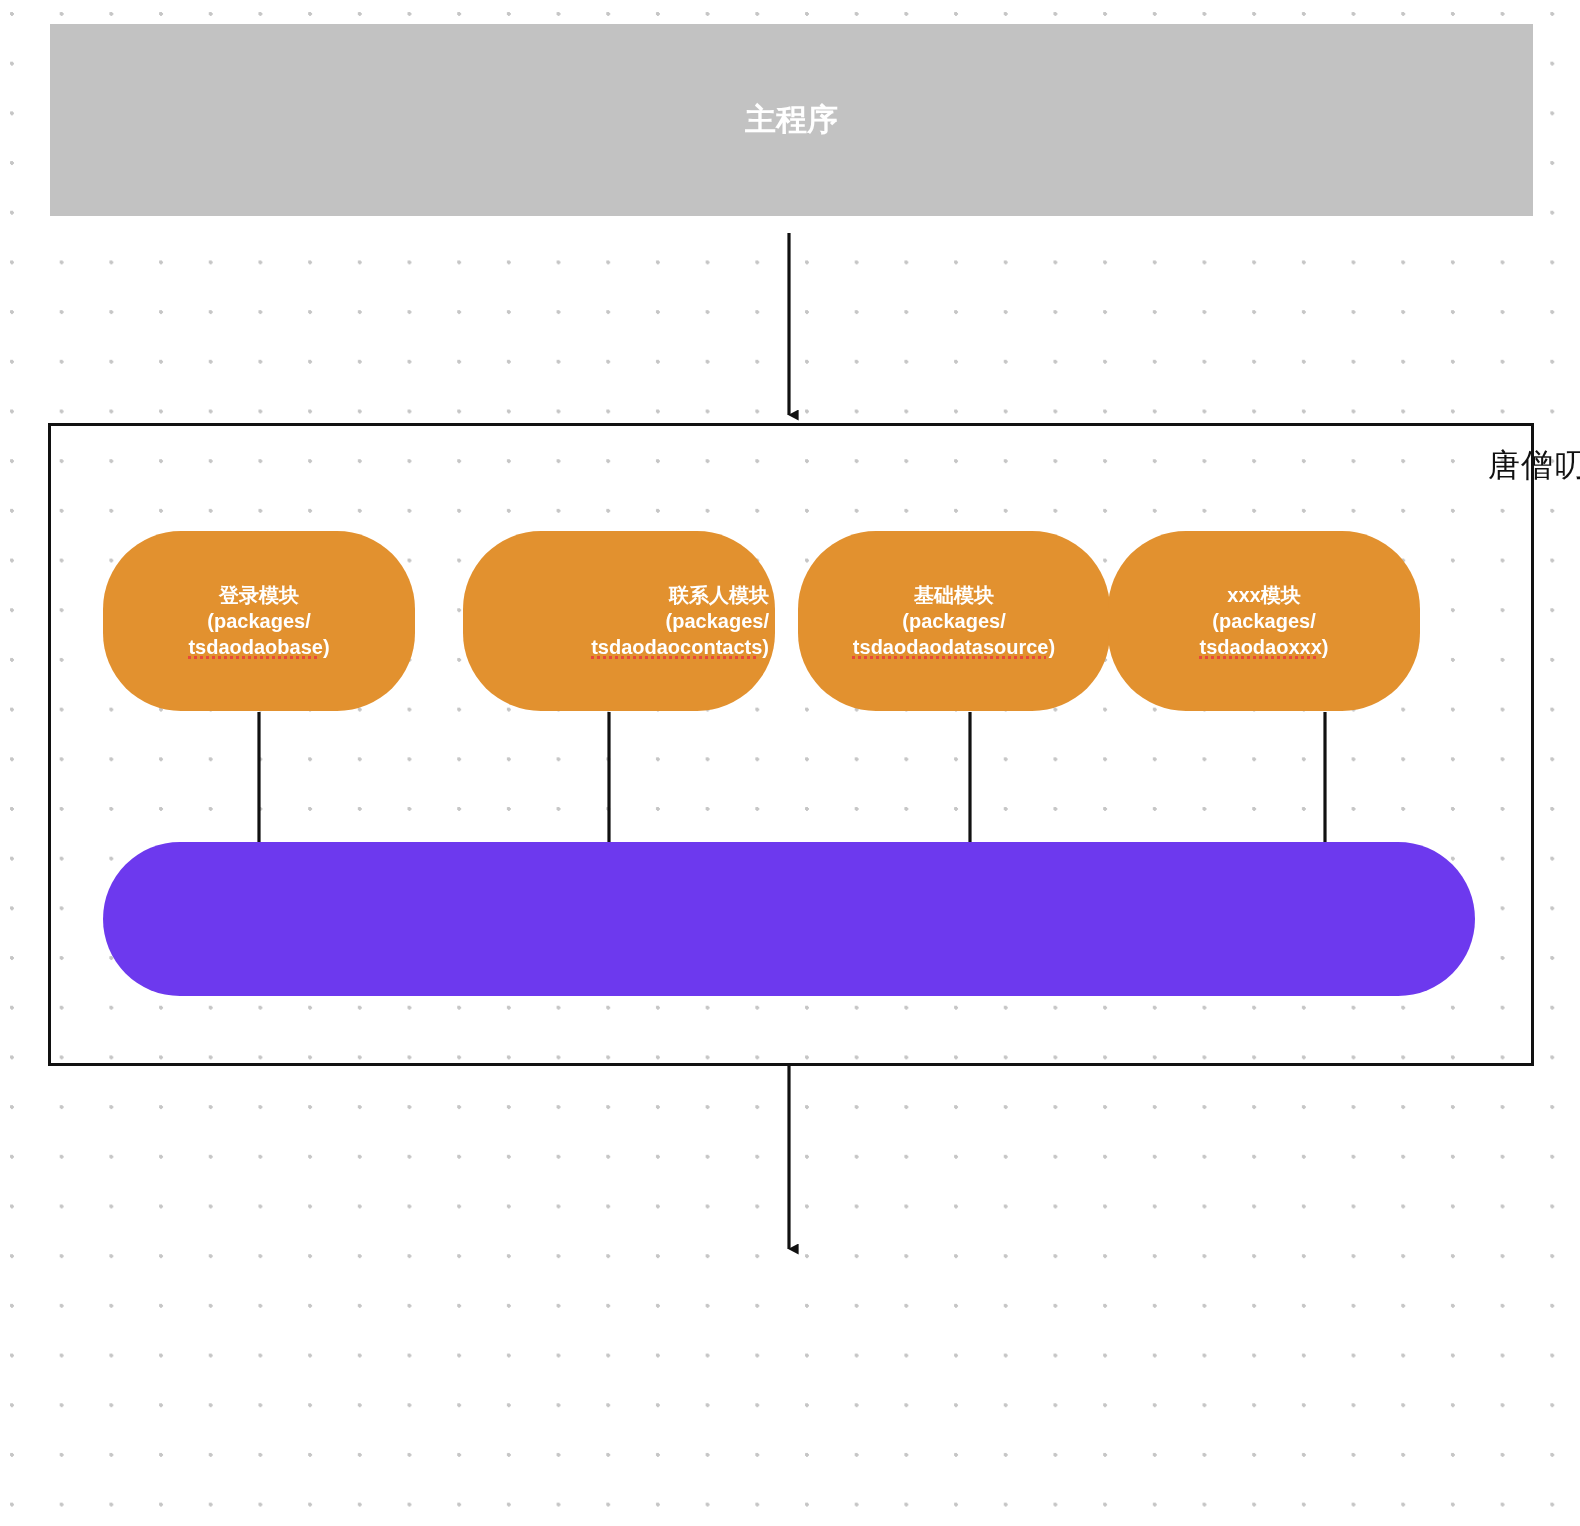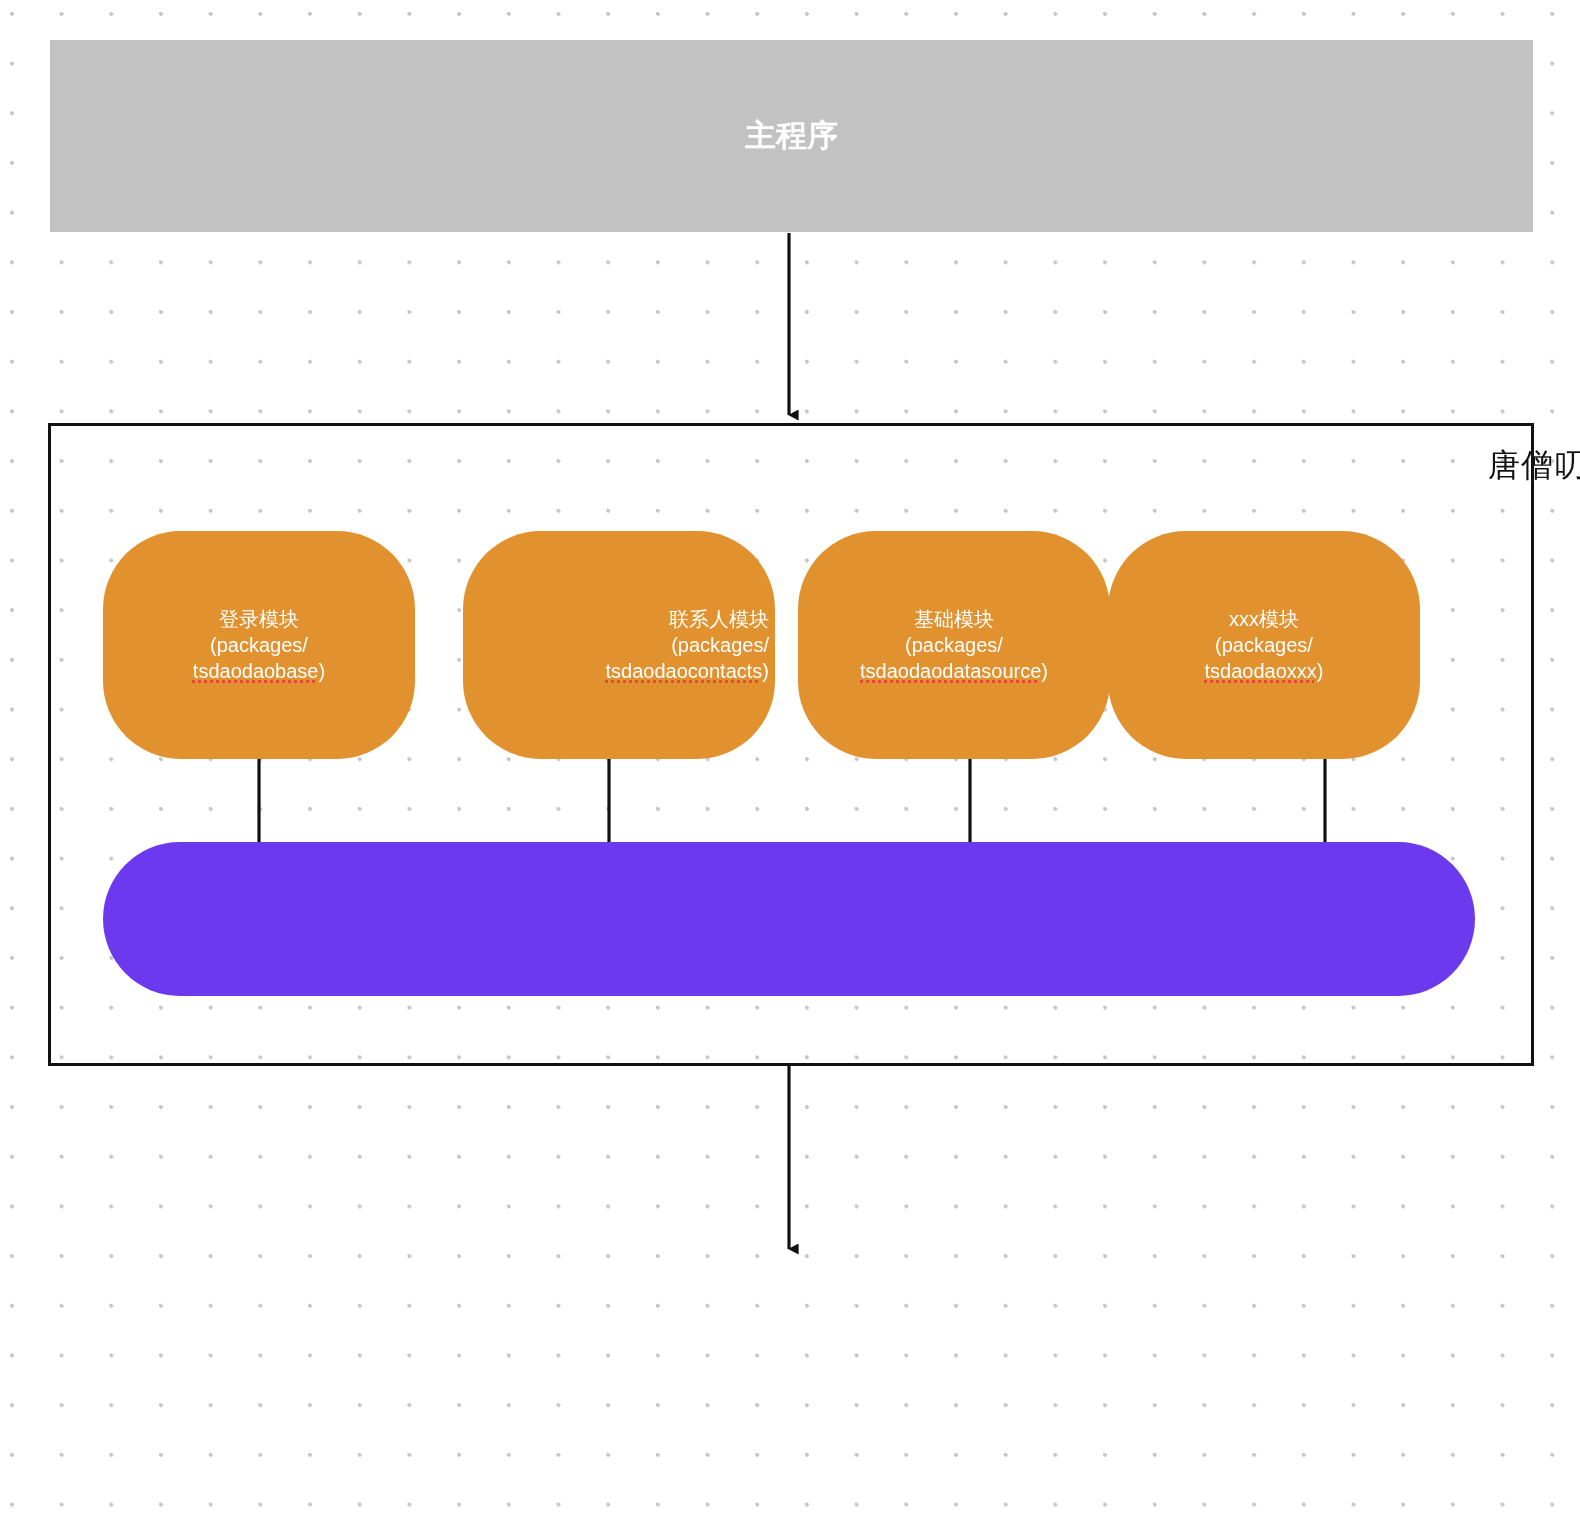--- a/index.html
+++ b/index.html
@@ -47,21 +47,21 @@
     text-decoration: underline;
     text-decoration-style: dotted;
     text-decoration-color: #e8483a;
     text-decoration-thickness: 3px;
     text-underline-offset: 2px;
   }
 
   
   #main-program {
     left: 50px;
-    top: 40px;
+    top: 24px;
     width: 1483px;
     height: 192px;
     background-color: #c2c2c2;
     font-size: 31px;
     font-weight: bold;
   }
 
   
   #container-box {
     position: absolute;
@@ -82,25 +82,25 @@
     font-size: 32px;
     color: #111111;
     letter-spacing: 1px;
     padding-left: 40px;
   }
 
   
   .module {
     top: 531px;
     width: 312px;
-    height: 228px;
+    height: 180px;
     background-color: #e2912f;
     border-radius: 78px;
     font-size: 20px;
-    font-weight: normal;
+    font-weight: bold;
   }
   #module-0 { left: 103px; }
   #module-1 { left: 463px; text-align: right; }
   #module-2 { left: 798px; }
   #module-3 { left: 1108px; }
 
   
   #base-module {
     left: 103px;
     top: 842px;

